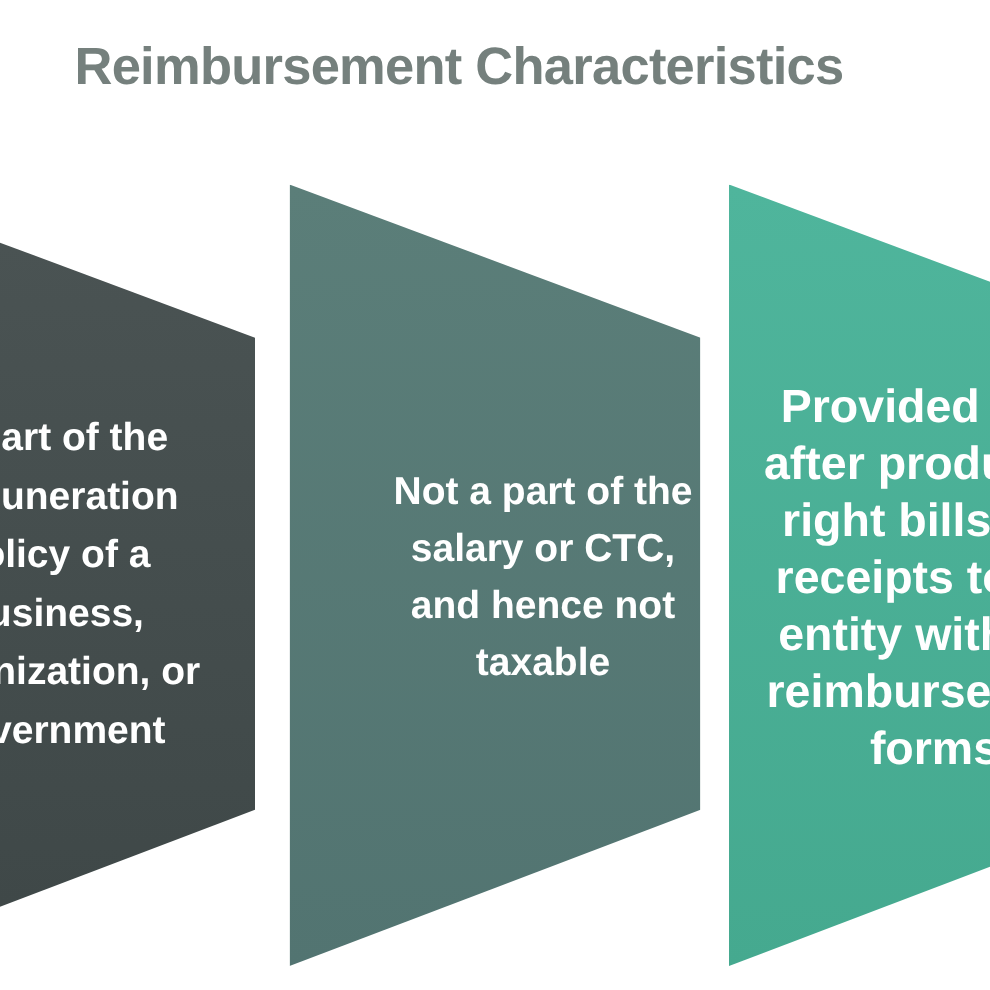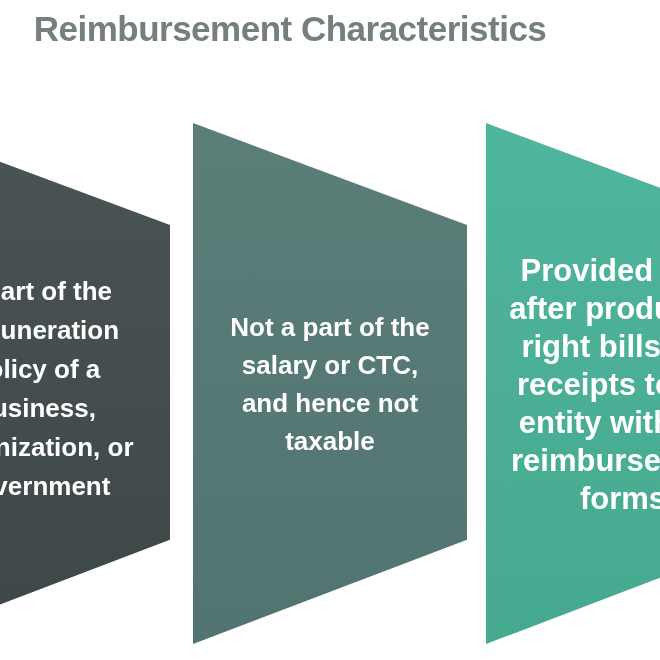--- a/index.html
+++ b/index.html
@@ -13,21 +13,21 @@
     height: 660px;
     overflow: hidden;
     background: #ffffff;
     font-family: "Liberation Sans", sans-serif;
   }
   .title {
     position: absolute;
     left: 0;
     top: 8px;
     width: 580px;
-    margin: 0;
+    margin: 16px;
     text-align: center;
     font-size: 35px;
     line-height: 42px;
     font-weight: 700;
     letter-spacing: -0.5px;
     color: #75807d;
   }
   .panel {
     position: absolute;
     top: 123px;
@@ -51,20 +51,21 @@
     left: -101px;
     top: 272px;
     font-size: 26px;
     line-height: 39px;
   }
   .text2 {
     left: 193px;
     top: 308px;
     font-size: 26px;
     line-height: 38px;
+    padding-left: 32px;
   }
   .text3 {
     left: 486px;
     top: 252px;
     font-size: 31px;
     line-height: 38px;
   }
 </style>
 </head>
 <body>

